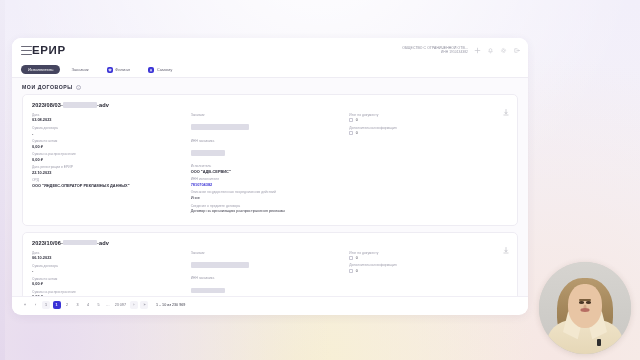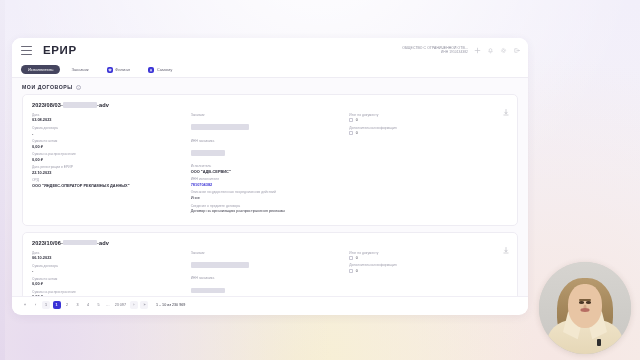--- a/index.html
+++ b/index.html
@@ -39,21 +39,20 @@
   
   #topbar {
     height: 24px;
     display: flex; align-items: center;
     padding: 0 8px 0 9px;
     background: #fff;
   }
   #burger { width: 11px; height: 9px; display:flex; flex-direction:column; justify-content:space-between; cursor:pointer; }
   #burger i { display:block; height:1px; background:#6b6a78; border-radius:1px; }
   #logo {
-    margin-left: 11px;
     font-size: 11.5px; font-weight: 700; letter-spacing: .6px;
     color: #2a2a3a;
     font-family: "Liberation Sans", sans-serif;
   }
   #topbar-right { margin-left: auto; display:flex; align-items:center; gap:5px; }
   .org-block { text-align: right; line-height: 1.25; }
   .org-name {
     font-size: 3.4px; color: #8a8a99; letter-spacing: .1px;
     max-width: 92px; white-space: nowrap; overflow: hidden; text-overflow: ellipsis;
   }

